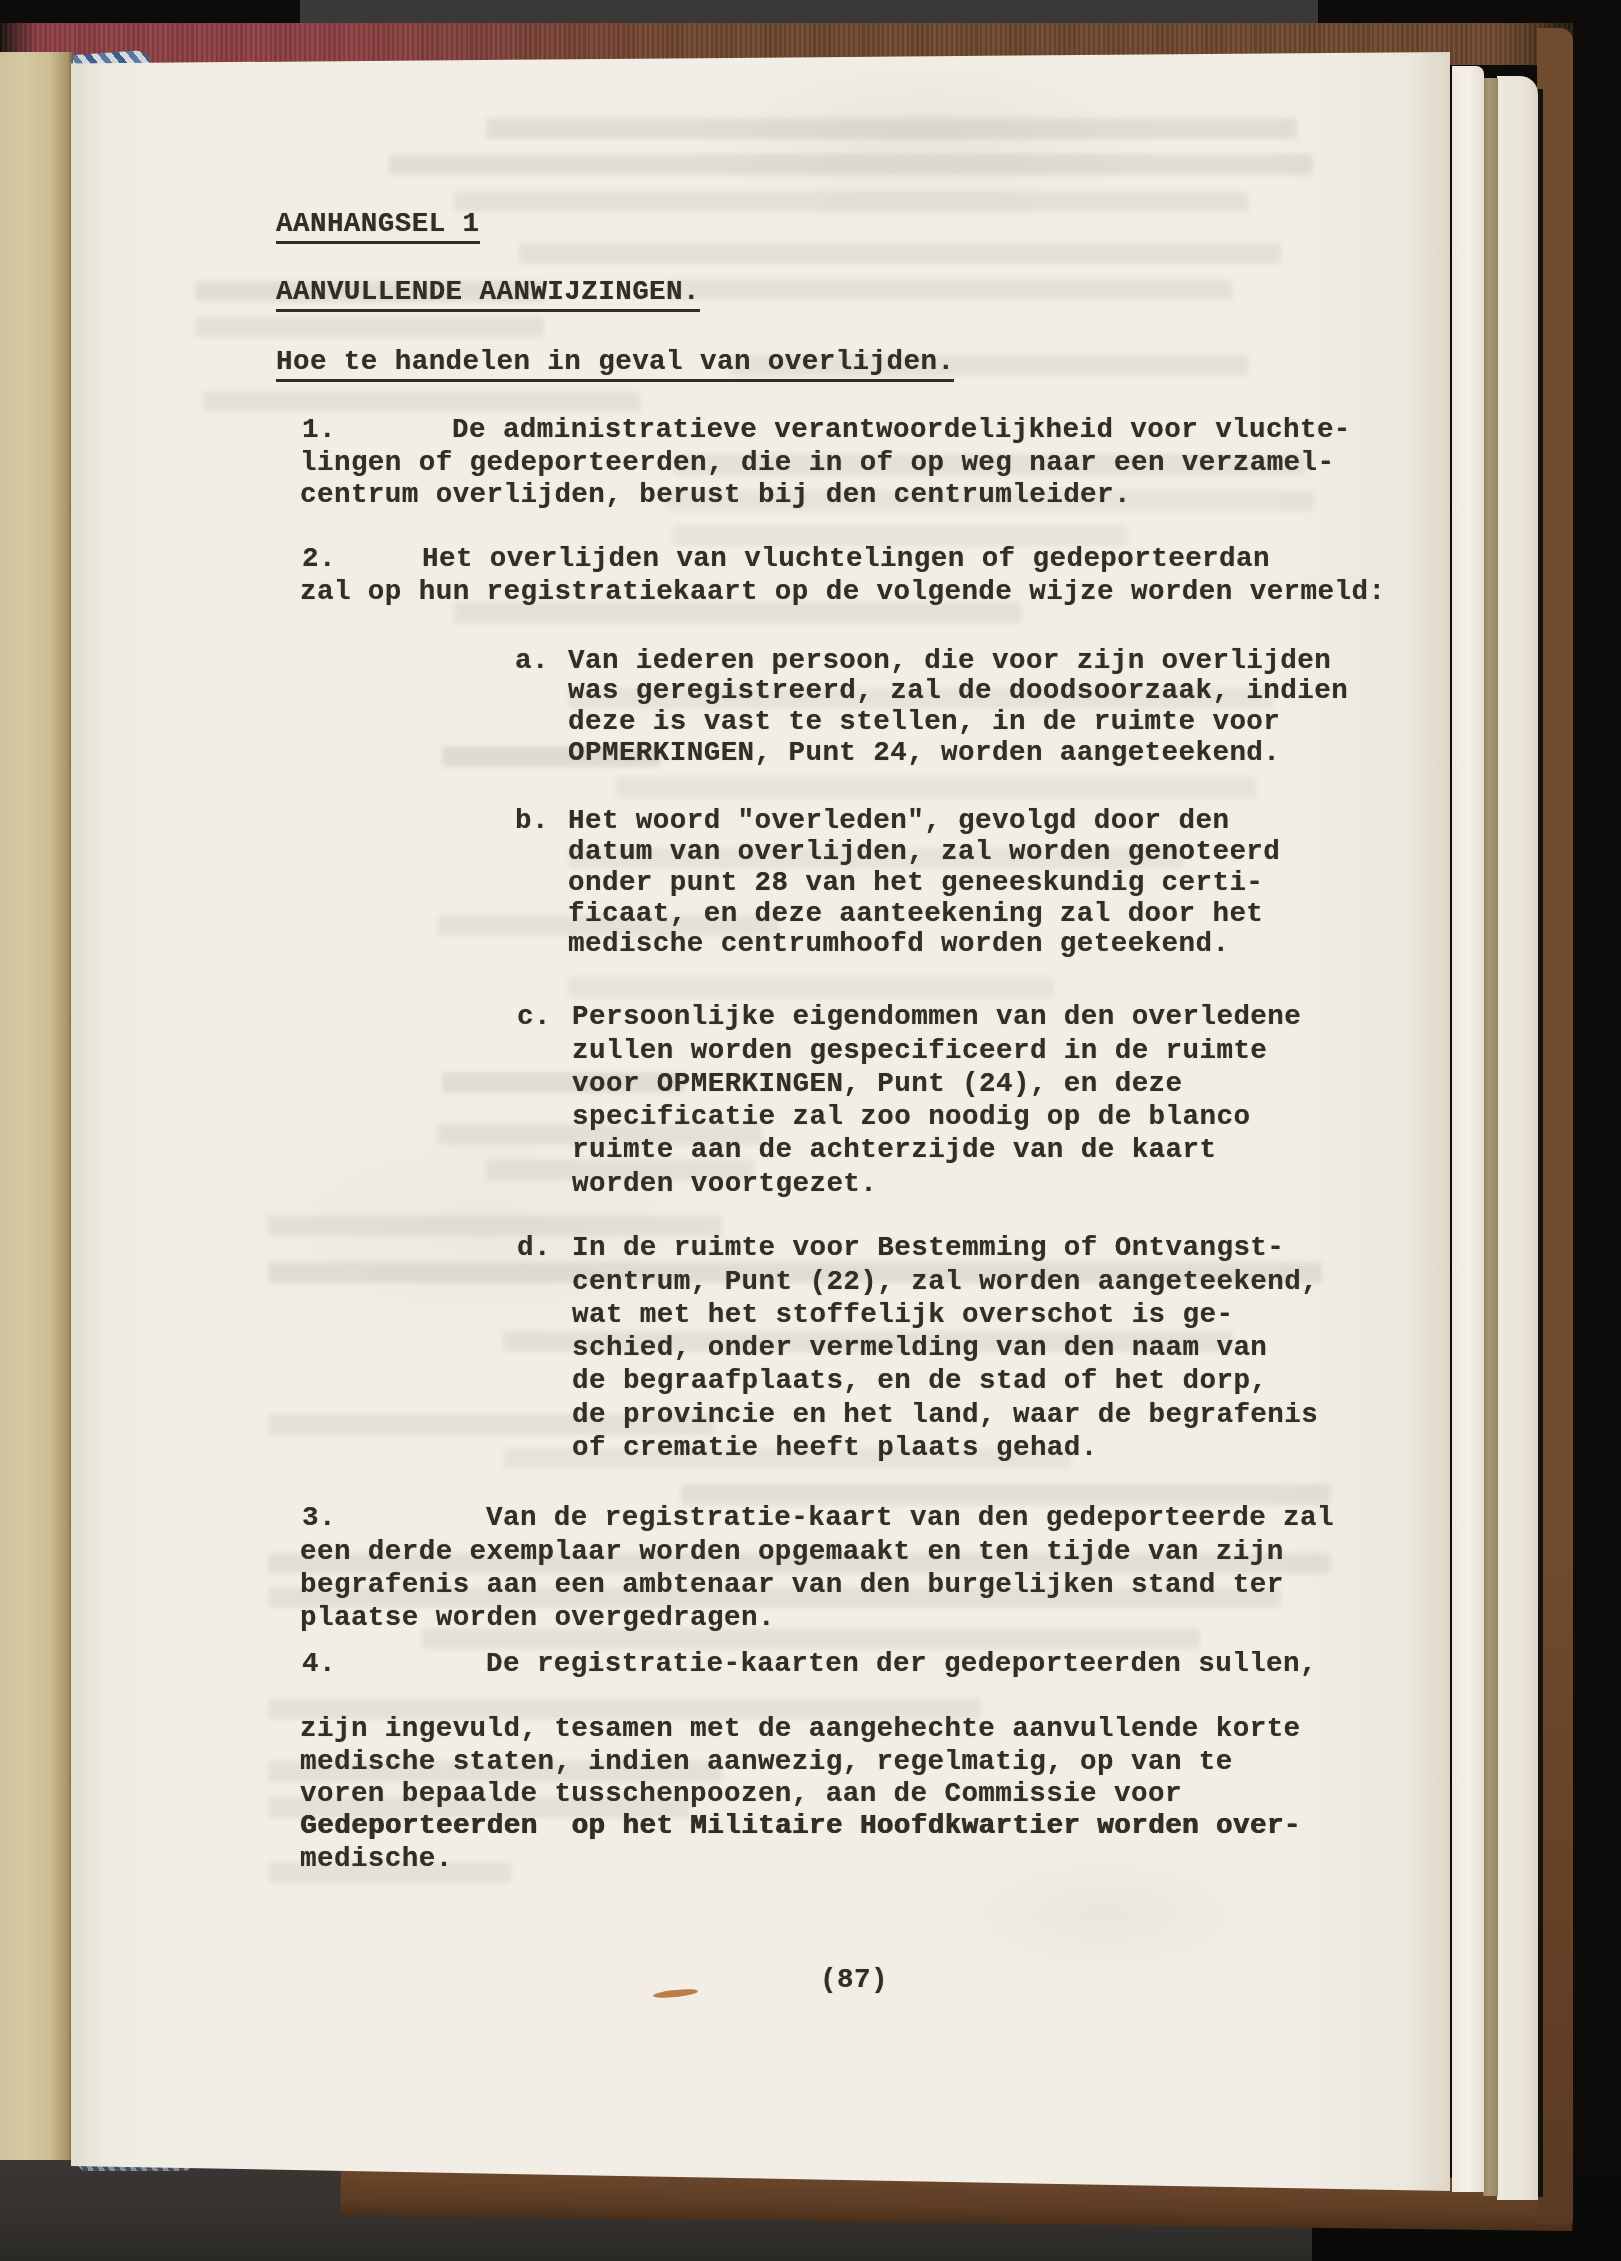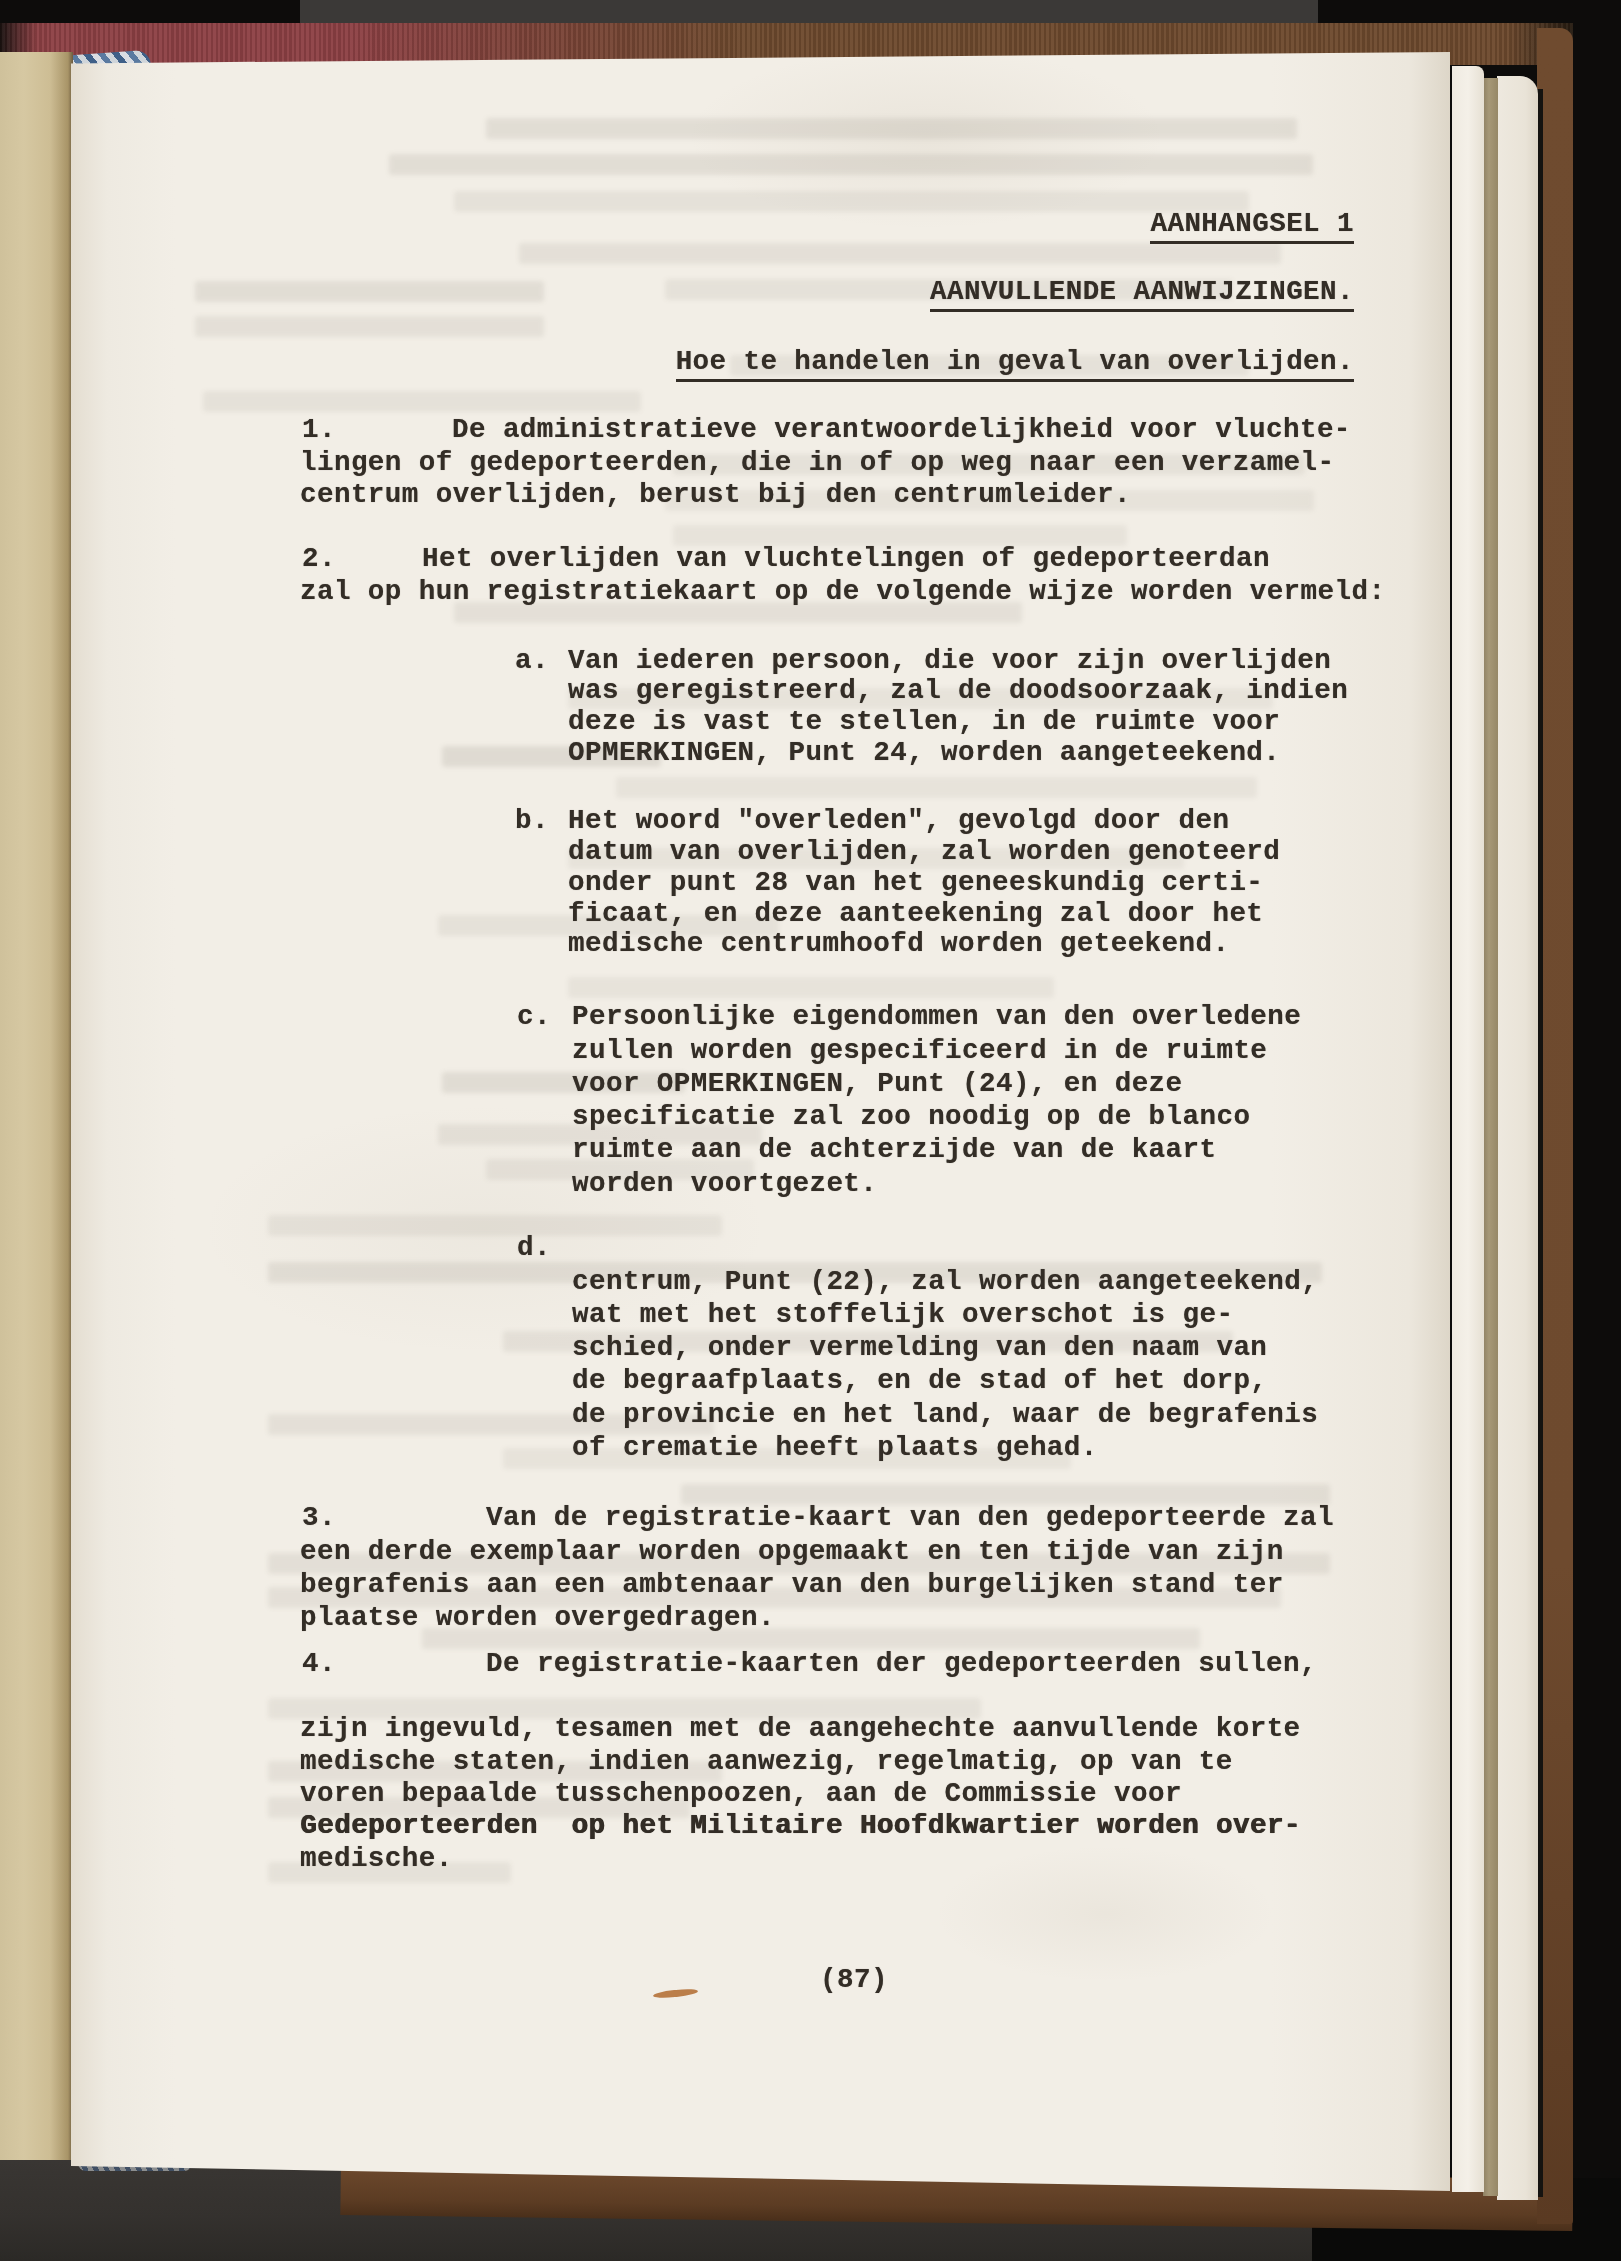--- a/index.html
+++ b/index.html
@@ -38,21 +38,21 @@
     background:
       radial-gradient(341px 130px at 62% 4%, rgba(160,145,120,.10), transparent 70%),
       radial-gradient(405px 178px at 30% 55%, rgba(160,150,130,.07), transparent 70%),
       radial-gradient(243px 97px at 75% 87%, rgba(150,135,110,.08), transparent 70%),
       linear-gradient(90deg,#e4ddd0 0,#eeeae1 36px,#f2eee6 105px,#f2eee6 87%,#ece7dd 97%,#ddd6c8 100%);}
   
   .ghost{position:absolute;height:21px;background:#6f685c;opacity:.12;filter:blur(2.4px);border-radius:3.2px;}
   
   .line{position:absolute;white-space:pre;font:700 27.6px/32px "Liberation Mono",monospace;
         color:#332d26;letter-spacing:0.4px;text-shadow:0 0 0.8px rgba(51,45,38,.55);}
-  .center{left:276px;width:1078px;text-align:right;}
+  .center{left:276px;width:1078px;text-align:left;}
   .u{border-bottom:3.2px solid #332d26;padding-bottom:1.6px;}
   .dbl{text-shadow:0.8px 0 0 #332d26,0 0 0.8px rgba(51,45,38,.6);}
   .squiggle{left:653px;top:1990px;width:45px;height:7.3px;border-radius:50%;
             background:#b26a2e;opacity:.85;transform:rotate(-6deg);}
 </style>
 </head>
 <body>
 
 <div id="canvas">
 
@@ -136,20 +136,21 @@
 
   <div class="line" style="left:517px;top:1001px">c.</div>
   <div class="line" style="left:572px;top:1001px">Persoonlijke eigendommen van den overledene</div>
   <div class="line" style="left:572px;top:1035px">zullen worden gespecificeerd in de ruimte</div>
   <div class="line" style="left:572px;top:1068px">voor OPMERKINGEN, Punt (24), en deze</div>
   <div class="line" style="left:572px;top:1101px">specificatie zal zoo noodig op de blanco</div>
   <div class="line" style="left:572px;top:1134px">ruimte aan de achterzijde van de kaart</div>
   <div class="line" style="left:572px;top:1168px">worden voortgezet.</div>
 
   <div class="line" style="left:517px;top:1232px">d.</div>
+  <div class="line" style="left:572px;top:1232px">In de ruimte voor Bestemming of Ontvangst-</div>
   <div class="line" style="left:572px;top:1266px">centrum, Punt (22), zal worden aangeteekend,</div>
   <div class="line" style="left:572px;top:1299px">wat met het stoffelijk overschot is ge-</div>
   <div class="line" style="left:572px;top:1332px">schied, onder vermelding van den naam van</div>
   <div class="line" style="left:572px;top:1365px">de begraafplaats, en de stad of het dorp,</div>
   <div class="line" style="left:572px;top:1399px">de provincie en het land, waar de begrafenis</div>
   <div class="line" style="left:572px;top:1432px">of crematie heeft plaats gehad.</div>
 
   <div class="line" style="left:302px;top:1502px">3.</div>
   <div class="line" style="left:486px;top:1502px">Van de registratie-kaart van den gedeporteerde zal</div>
   <div class="line" style="left:300px;top:1536px">een derde exemplaar worden opgemaakt en ten tijde van zijn</div>

